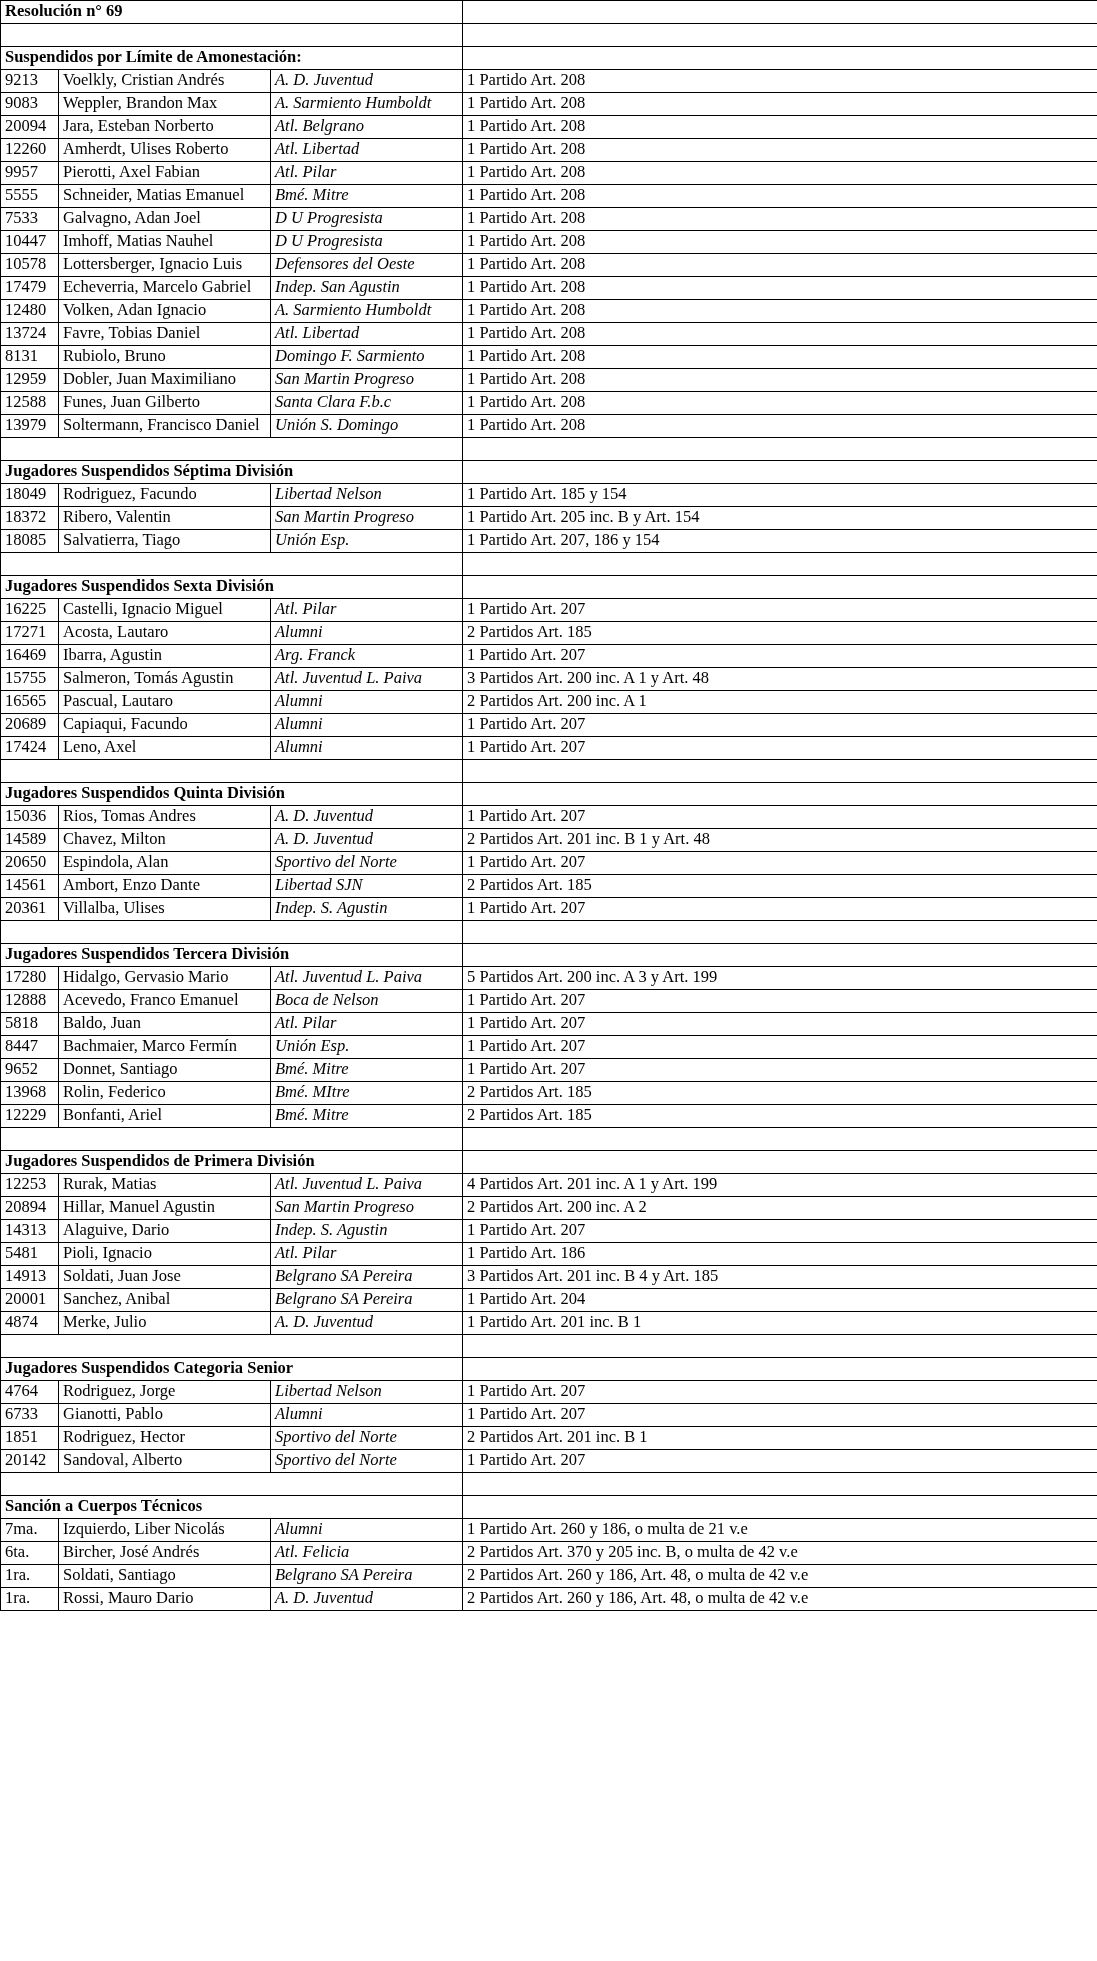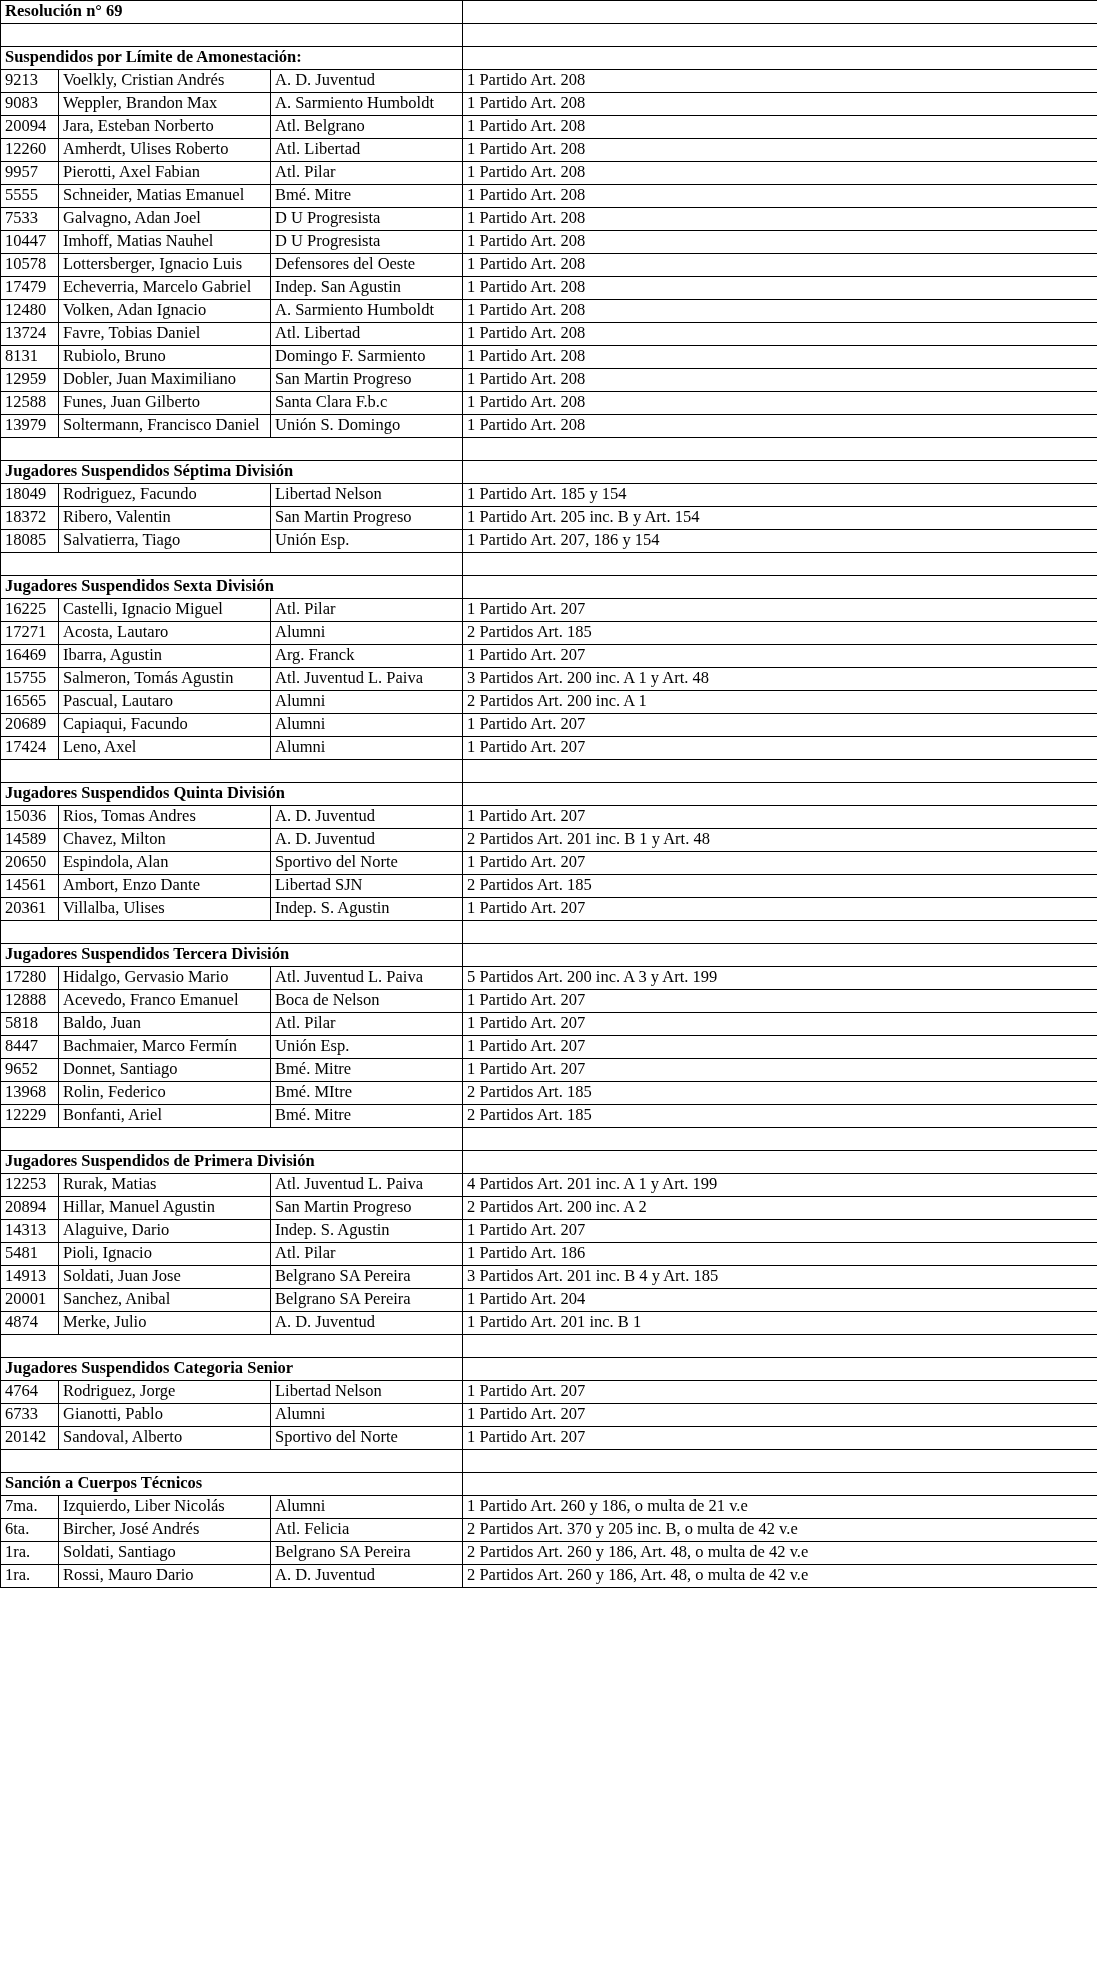--- a/index.html
+++ b/index.html
@@ -27,21 +27,21 @@
     overflow: hidden;
     white-space: nowrap;
   }
   col.c-id    { width: 58px; }
   col.c-name  { width: 212px; }
   col.c-club  { width: 192px; }
   col.c-sanc  { width: 635px; }
 
   td.id   { padding-left: 3px; }
   td.name { padding-left: 6px; }
-  td.club { padding-left: 6px; }
+  td.club { padding-left: 6px; font-style: italic; }
   td.sanc { padding-left: 6px; }
 
   .section-title {
     font-weight: bold;
   }
   tr.spacer td { height: 17px; }
 </style>
 </head>
 <body>
 
@@ -389,20 +389,26 @@
         <td class="club">Libertad Nelson</td>
         <td class="sanc">1 Partido Art. 207</td>
       </tr>
       <tr>
         <td class="id">6733</td>
         <td class="name">Gianotti, Pablo</td>
         <td class="club">Alumni</td>
         <td class="sanc">1 Partido Art. 207</td>
       </tr>
       <tr>
+        <td class="id">1851</td>
+        <td class="name">Rodriguez, Hector</td>
+        <td class="club">Sportivo del Norte</td>
+        <td class="sanc">2 Partidos Art. 201 inc. B 1</td>
+      </tr>
+      <tr>
         <td class="id">20142</td>
         <td class="name">Sandoval, Alberto</td>
         <td class="club">Sportivo del Norte</td>
         <td class="sanc">1 Partido Art. 207</td>
       </tr>
       <tr class="spacer">
         <td colspan="3" class="id">&nbsp;</td>
         <td class="sanc">&nbsp;</td>
       </tr>
       <tr>

